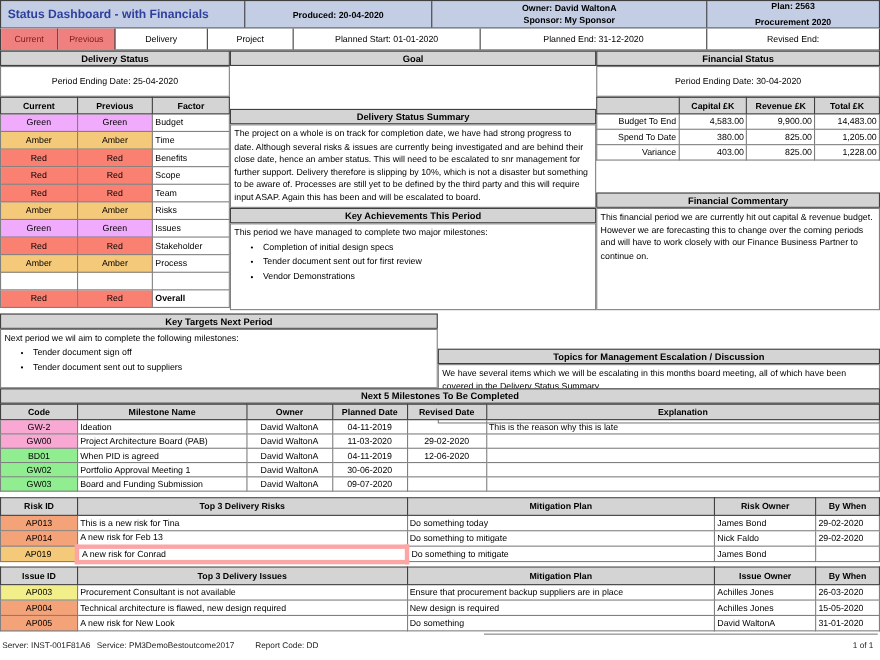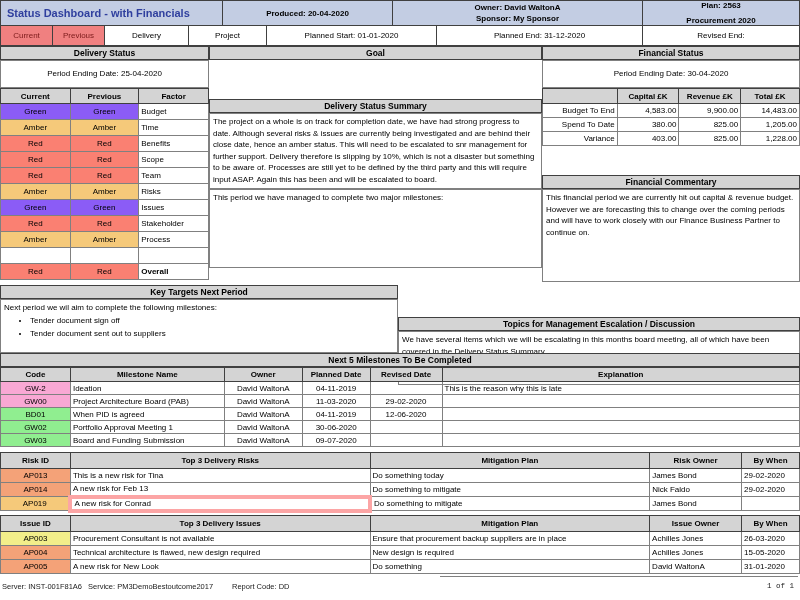--- a/index.html
+++ b/index.html
@@ -63,42 +63,42 @@
 
   
   .panel { position: absolute; }
   .boxtext {
     border: 1px solid #808080; background: #fff; overflow: hidden;
     padding: 2px 3px; font-size: 8px; line-height: 11.5px;
   }
   ul.bul { margin: 1px 0 0 0; padding-left: 26px; }
   ul.bul li { margin: 0 0 2px 0; }
 
-  .st-green { background: #8b5cf6; }
+  .st-green { background: #f0abfc; }
   .st-amber { background: #f5c97a; }
   .st-red   { background: #fa8072; }
   .st-cellA { text-align: center; font-size: 8px; }
   .rag-tbl td { height: 16px; border: 1px solid #808080; }
   .fin-tbl td { height: 14px; border: 1px solid #808080; }
   .num { text-align: right; }
   .lbl-right { text-align: right; }
 
   .mil-id-red   { background: #f9a8d4; text-align:center; }
   .mil-id-green { background: #90ee90; text-align:center; }
   .risk-orange  { background: #f4a278; text-align:center; }
   .issue-yellow { background: #f2ee8a; text-align:center; }
 
   #footer {
     position: absolute; left: 0; top: 580px; width: 800px; height: 20px;
     font-size: 7.5px; color: #1a1a1a;
   }
   #footer .f1 { position: absolute; left: 2px;  top: 2px; }
   #footer .f2 { position: absolute; left: 88px; top: 2px; }
   #footer .f3 { position: absolute; left: 232px;top: 2px; }
-  #footer .f4 { position: absolute; right: 6px; top: 2px; font-family: Liberation Mono, monospace; }
+  #footer .f4 { position: absolute; right: 6px; top: 2px; }
   #footline { position: absolute; left: 440px; top: 576px; width: 358px;
               border-top: 1px solid #808080; }
 </style>
 </head>
 <body>
 
 <div id="sheet">
 
   <div id="topband">
     <div style="width:222px;">
@@ -201,22 +201,28 @@
   <div class="panel" style="left:209px; top:46px; width:333px;">
     <div class="sec-title">Goal</div>
   </div>
 
   <div class="panel" style="left:209px; top:99px; width:333px;">
     <div class="sec-title">Delivery Status Summary</div>
     <div class="boxtext" style="height:76px;">The project on a whole is on track for completion date, we have had strong progress to date. Although several risks &amp; issues are currently being investigated and are behind their close date, hence an amber status. This will need to be escalated to snr management for further support. Delivery therefore is slipping by 10%, which is not a disaster but something to be aware of. Processes are still yet to be defined by the third party and this will require input ASAP. Again this has been and will be escalated to board.</div>
   </div>
 
   <div class="panel" style="left:209px; top:189px; width:333px;">
+    <div class="sec-title">Key Achievements This Period</div>
     <div class="boxtext" style="height:79px;">
       <div>This period we have managed to complete two major milestones:</div>
+      <ul class="bul" id="ka-list">
+          <li>Completion of initial design specs</li>
+          <li>Tender document sent out for first review</li>
+          <li>Vendor Demonstrations</li>
+        </ul>
     </div>
   </div>
 
   <div class="panel" style="left:542px; top:46px; width:258px;">
     <div class="sec-title">Financial Status</div>
     <div class="boxtext" style="height:28px; display:flex; align-items:center; justify-content:center;">Period Ending Date: 30-04-2020</div>
     <table class="fin-tbl">
       <thead>
         <tr>
           <th class="colhdr" style="width:75px;height:15px;"></th>

